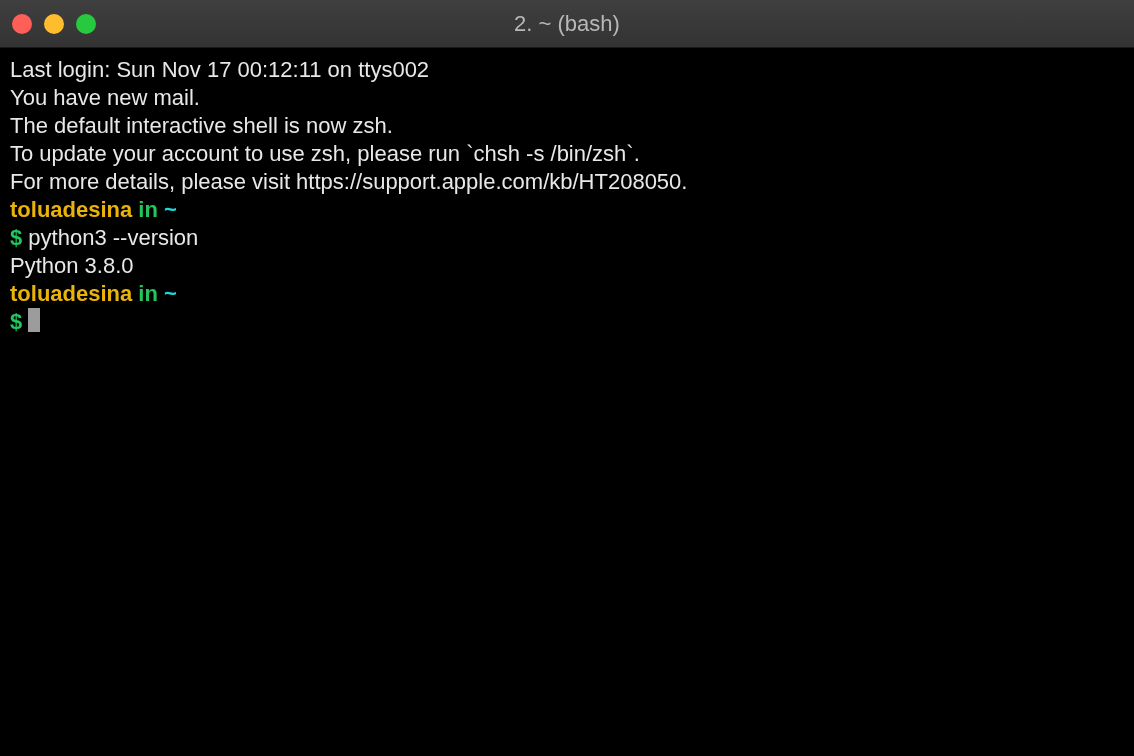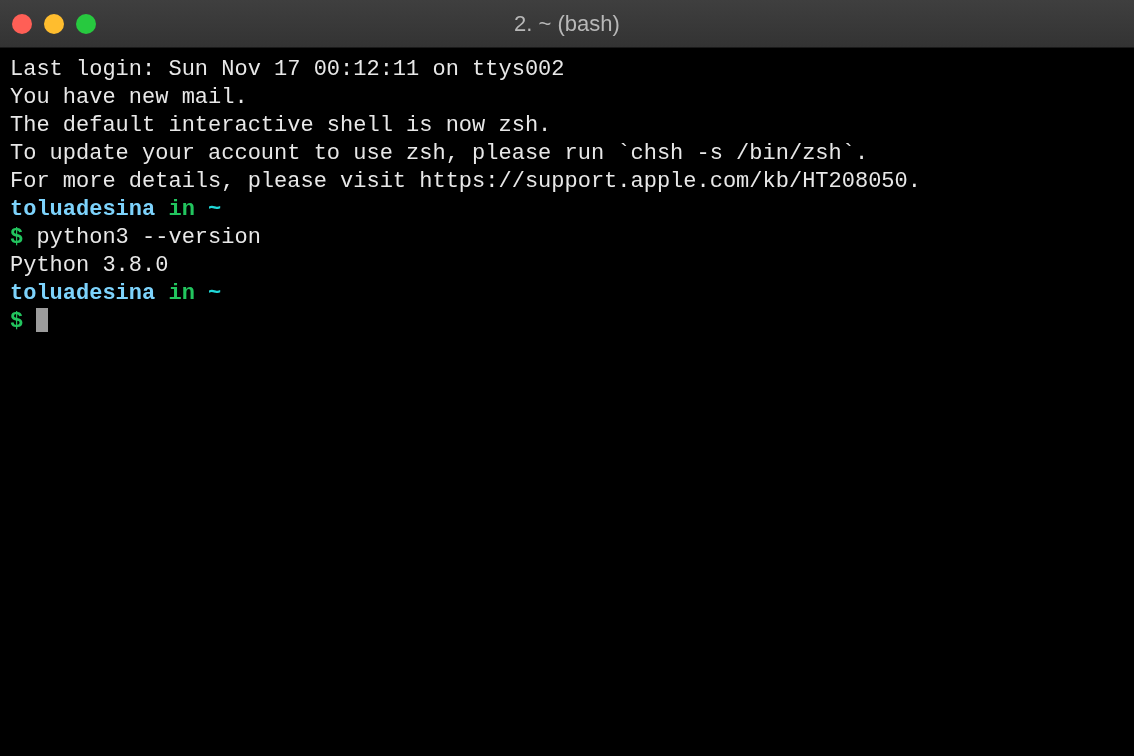--- a/index.html
+++ b/index.html
@@ -54,25 +54,25 @@
       font-weight: 400;
     }
     .terminal-body {
       flex: 1;
       background: #000;
       padding: 8px 10px;
       color: #e8e8e8;
       font-size: 22px;
       line-height: 28px;
       white-space: pre;
-      font-family: Liberation Mono, monospace;
+      font-family: Liberation Sans, sans-serif;
       overflow: hidden;
     }
     .white { color: #e8e8e8; }
-    .orange { color: #7dd3fc; font-weight: bold; }
+    .orange { color: #eab308; font-weight: bold; }
     .bold-white { color: #22c55e; font-weight: bold; }
     .cyan { color: #20d8d8; font-weight: bold; }
     .cursor {
       display: inline-block;
       width: 12px;
       height: 24px;
       background: #9c9c9c;
       vertical-align: text-bottom;
       margin-bottom: 2px;
     }

